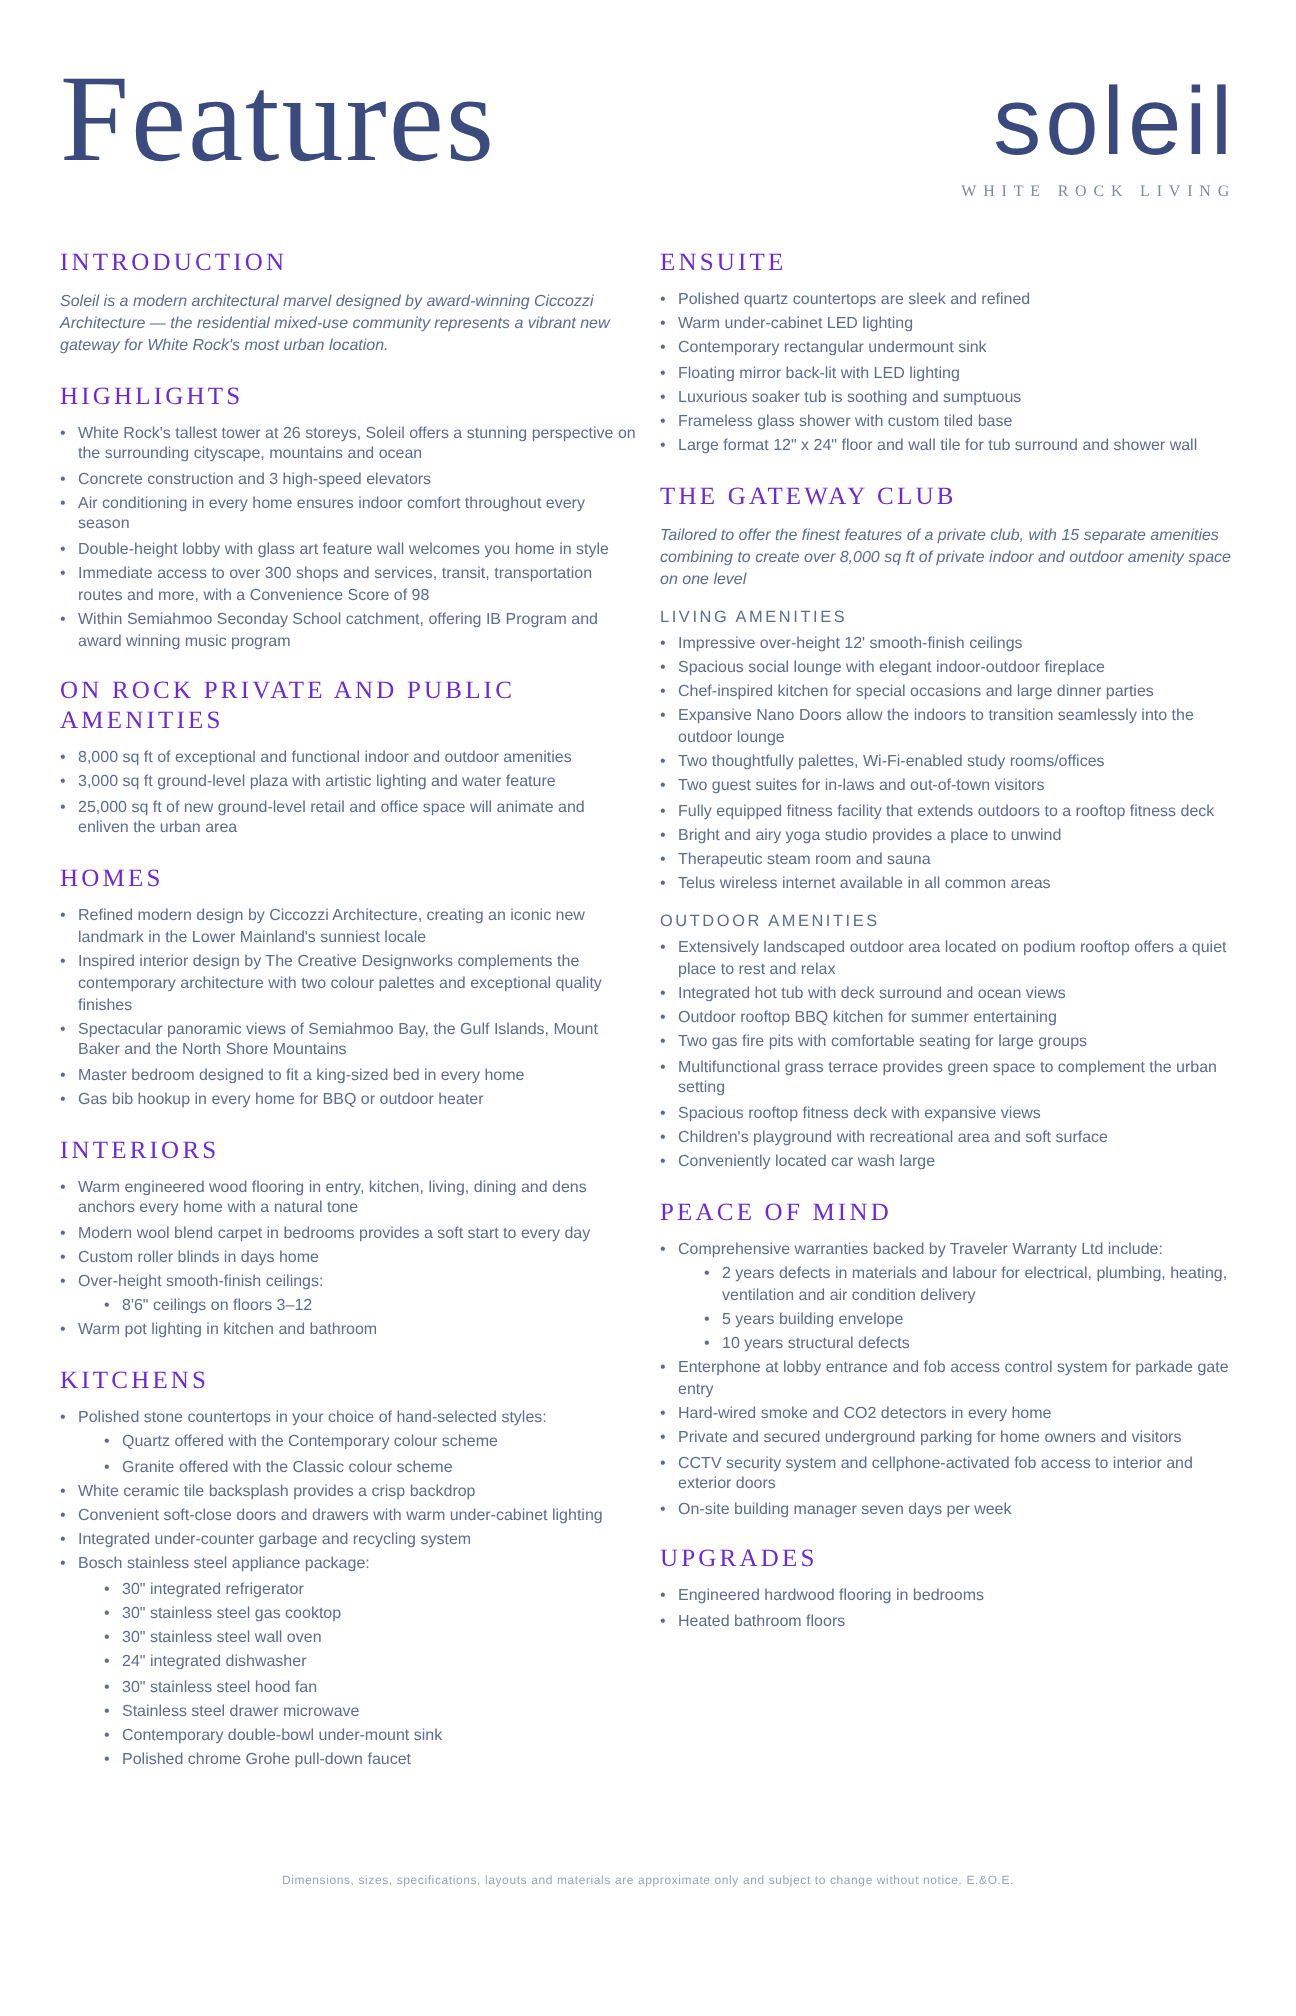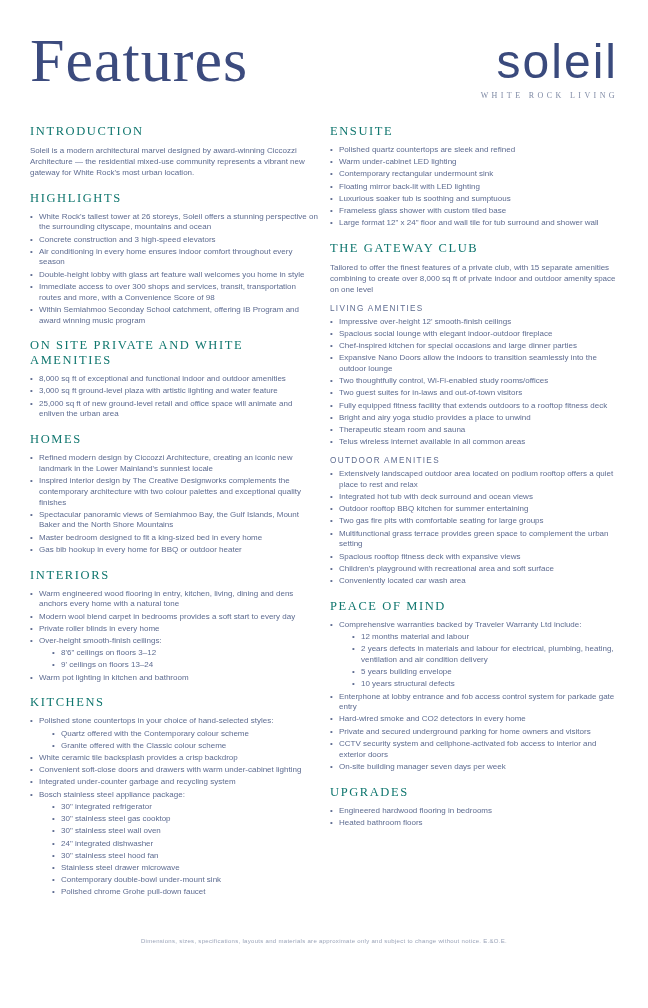--- a/index.html
+++ b/index.html
@@ -19,26 +19,26 @@
   }
   .logo-tagline{
     font-family:"Liberation Serif",serif;font-size:8px;letter-spacing:3.4px;
     color:#7e89a4;margin-top:5px;
   }
   .content{display:flex;gap:12px;padding:24px 30px 0 30px;}
   .col{width:288px;box-sizing:border-box;}
   .section{margin-bottom:4px;}
   .section-heading{
     font-family:"Liberation Serif",serif;font-weight:400;
-    font-size:12.5px;letter-spacing:1.6px;color:#0f766e;
+    font-size:12.5px;letter-spacing:1.6px;color:#6d28d9;
     margin:12px 0 6px 0;
   }
   .section:first-child .section-heading{margin-top:0;}
   .section-intro{
-    font-size:8px;line-height:1.4;color:#5e6c91;margin:0 0 5px 0;
+    font-size:8px;line-height:1.4;color:#5e6c91;margin:0 0 5px 0;font-style:italic;
   }
   ul.blist{list-style:none;margin:0;padding:0;}
   ul.blist li{
     position:relative;padding-left:9px;
     font-size:8px;line-height:1.34;color:#5e6c91;margin-bottom:1.5px;
   }
   ul.blist li::before{content:"\2022";position:absolute;left:0;top:0;color:#5e6c91;}
   ul.blist ul.blist{margin-left:13px;margin-top:1.5px;}
   .subsection-heading{
     font-size:8.2px;letter-spacing:1.3px;color:#5e6c91;margin:8px 0 4px 0;
@@ -71,21 +71,21 @@
           <ul class="blist">
             <li><span>White Rock's tallest tower at 26 storeys, Soleil offers a stunning perspective on the surrounding cityscape, mountains and ocean</span></li>
             <li><span>Concrete construction and 3 high-speed elevators</span></li>
             <li><span>Air conditioning in every home ensures indoor comfort throughout every season</span></li>
             <li><span>Double-height lobby with glass art feature wall welcomes you home in style</span></li>
             <li><span>Immediate access to over 300 shops and services, transit, transportation routes and more, with a Convenience Score of 98</span></li>
             <li><span>Within Semiahmoo Seconday School catchment, offering IB Program and award winning music program</span></li>
           </ul>
         </div>
         <div class="section">
-          <div class="section-heading">ON SITE PRIVATE AND WHITE AMENITIES</div>
+          <div class="section-heading">ON ROCK PRIVATE AND PUBLIC AMENITIES</div>
           <ul class="blist">
             <li><span>8,000 sq ft of exceptional and functional indoor and outdoor amenities</span></li>
             <li><span>3,000 sq ft ground-level plaza with artistic lighting and water feature</span></li>
             <li><span>25,000 sq ft of new ground-level retail and office space will animate and enliven the urban area</span></li>
           </ul>
         </div>
         <div class="section">
           <div class="section-heading">HOMES</div>
           <ul class="blist">
             <li><span>Refined modern design by Ciccozzi Architecture, creating an iconic new landmark in the Lower Mainland's sunniest locale</span></li>
@@ -93,24 +93,23 @@
             <li><span>Spectacular panoramic views of Semiahmoo Bay, the Gulf Islands, Mount Baker and the North Shore Mountains</span></li>
             <li><span>Master bedroom designed to fit a king-sized bed in every home</span></li>
             <li><span>Gas bib hookup in every home for BBQ or outdoor heater</span></li>
           </ul>
         </div>
         <div class="section">
           <div class="section-heading">INTERIORS</div>
           <ul class="blist">
             <li><span>Warm engineered wood flooring in entry, kitchen, living, dining and dens anchors every home with a natural tone</span></li>
             <li><span>Modern wool blend carpet in bedrooms provides a soft start to every day</span></li>
-            <li><span>Private roller blinds in every home</span></li>
+            <li><span>Custom roller blinds in days home</span></li>
             <li><span>Over-height smooth-finish ceilings:</span><ul class="blist">
                 <li><span>8'6" ceilings on floors 3–12</span></li>
-                <li><span>9' ceilings on floors 13–24</span></li>
               </ul></li>
             <li><span>Warm pot lighting in kitchen and bathroom</span></li>
           </ul>
         </div>
         <div class="section">
           <div class="section-heading">KITCHENS</div>
           <ul class="blist">
             <li><span>Polished stone countertops in your choice of hand-selected styles:</span><ul class="blist">
                 <li><span>Quartz offered with the Contemporary colour scheme</span></li>
                 <li><span>Granite offered with the Classic colour scheme</span></li>
@@ -146,44 +145,43 @@
         </div>
         <div class="section">
           <div class="section-heading">THE GATEWAY CLUB</div>
           <p class="section-intro">Tailored to offer the finest features of a private club, with 15 separate amenities combining to create over 8,000 sq ft of private indoor and outdoor amenity space on one level</p>
           <div class="subsection-heading">LIVING AMENITIES</div>
           <ul class="blist">
             <li><span>Impressive over-height 12' smooth-finish ceilings</span></li>
             <li><span>Spacious social lounge with elegant indoor-outdoor fireplace</span></li>
             <li><span>Chef-inspired kitchen for special occasions and large dinner parties</span></li>
             <li><span>Expansive Nano Doors allow the indoors to transition seamlessly into the outdoor lounge</span></li>
-            <li><span>Two thoughtfully control, Wi-Fi-enabled study rooms/offices</span></li>
+            <li><span>Two thoughtfully palettes, Wi-Fi-enabled study rooms/offices</span></li>
             <li><span>Two guest suites for in-laws and out-of-town visitors</span></li>
             <li><span>Fully equipped fitness facility that extends outdoors to a rooftop fitness deck</span></li>
             <li><span>Bright and airy yoga studio provides a place to unwind</span></li>
             <li><span>Therapeutic steam room and sauna</span></li>
             <li><span>Telus wireless internet available in all common areas</span></li>
           </ul>
           <div class="subsection-heading">OUTDOOR AMENITIES</div>
           <ul class="blist">
             <li><span>Extensively landscaped outdoor area located on podium rooftop offers a quiet place to rest and relax</span></li>
             <li><span>Integrated hot tub with deck surround and ocean views</span></li>
             <li><span>Outdoor rooftop BBQ kitchen for summer entertaining</span></li>
             <li><span>Two gas fire pits with comfortable seating for large groups</span></li>
             <li><span>Multifunctional grass terrace provides green space to complement the urban setting</span></li>
             <li><span>Spacious rooftop fitness deck with expansive views</span></li>
             <li><span>Children's playground with recreational area and soft surface</span></li>
-            <li><span>Conveniently located car wash area</span></li>
+            <li><span>Conveniently located car wash large</span></li>
           </ul>
         </div>
         <div class="section">
           <div class="section-heading">PEACE OF MIND</div>
           <ul class="blist">
             <li><span>Comprehensive warranties backed by Traveler Warranty Ltd include:</span><ul class="blist">
-                <li><span>12 months material and labour</span></li>
                 <li><span>2 years defects in materials and labour for electrical, plumbing, heating, ventilation and air condition delivery</span></li>
                 <li><span>5 years building envelope</span></li>
                 <li><span>10 years structural defects</span></li>
               </ul></li>
             <li><span>Enterphone at lobby entrance and fob access control system for parkade gate entry</span></li>
             <li><span>Hard-wired smoke and CO2 detectors in every home</span></li>
             <li><span>Private and secured underground parking for home owners and visitors</span></li>
             <li><span>CCTV security system and cellphone-activated fob access to interior and exterior doors</span></li>
             <li><span>On-site building manager seven days per week</span></li>
           </ul>

